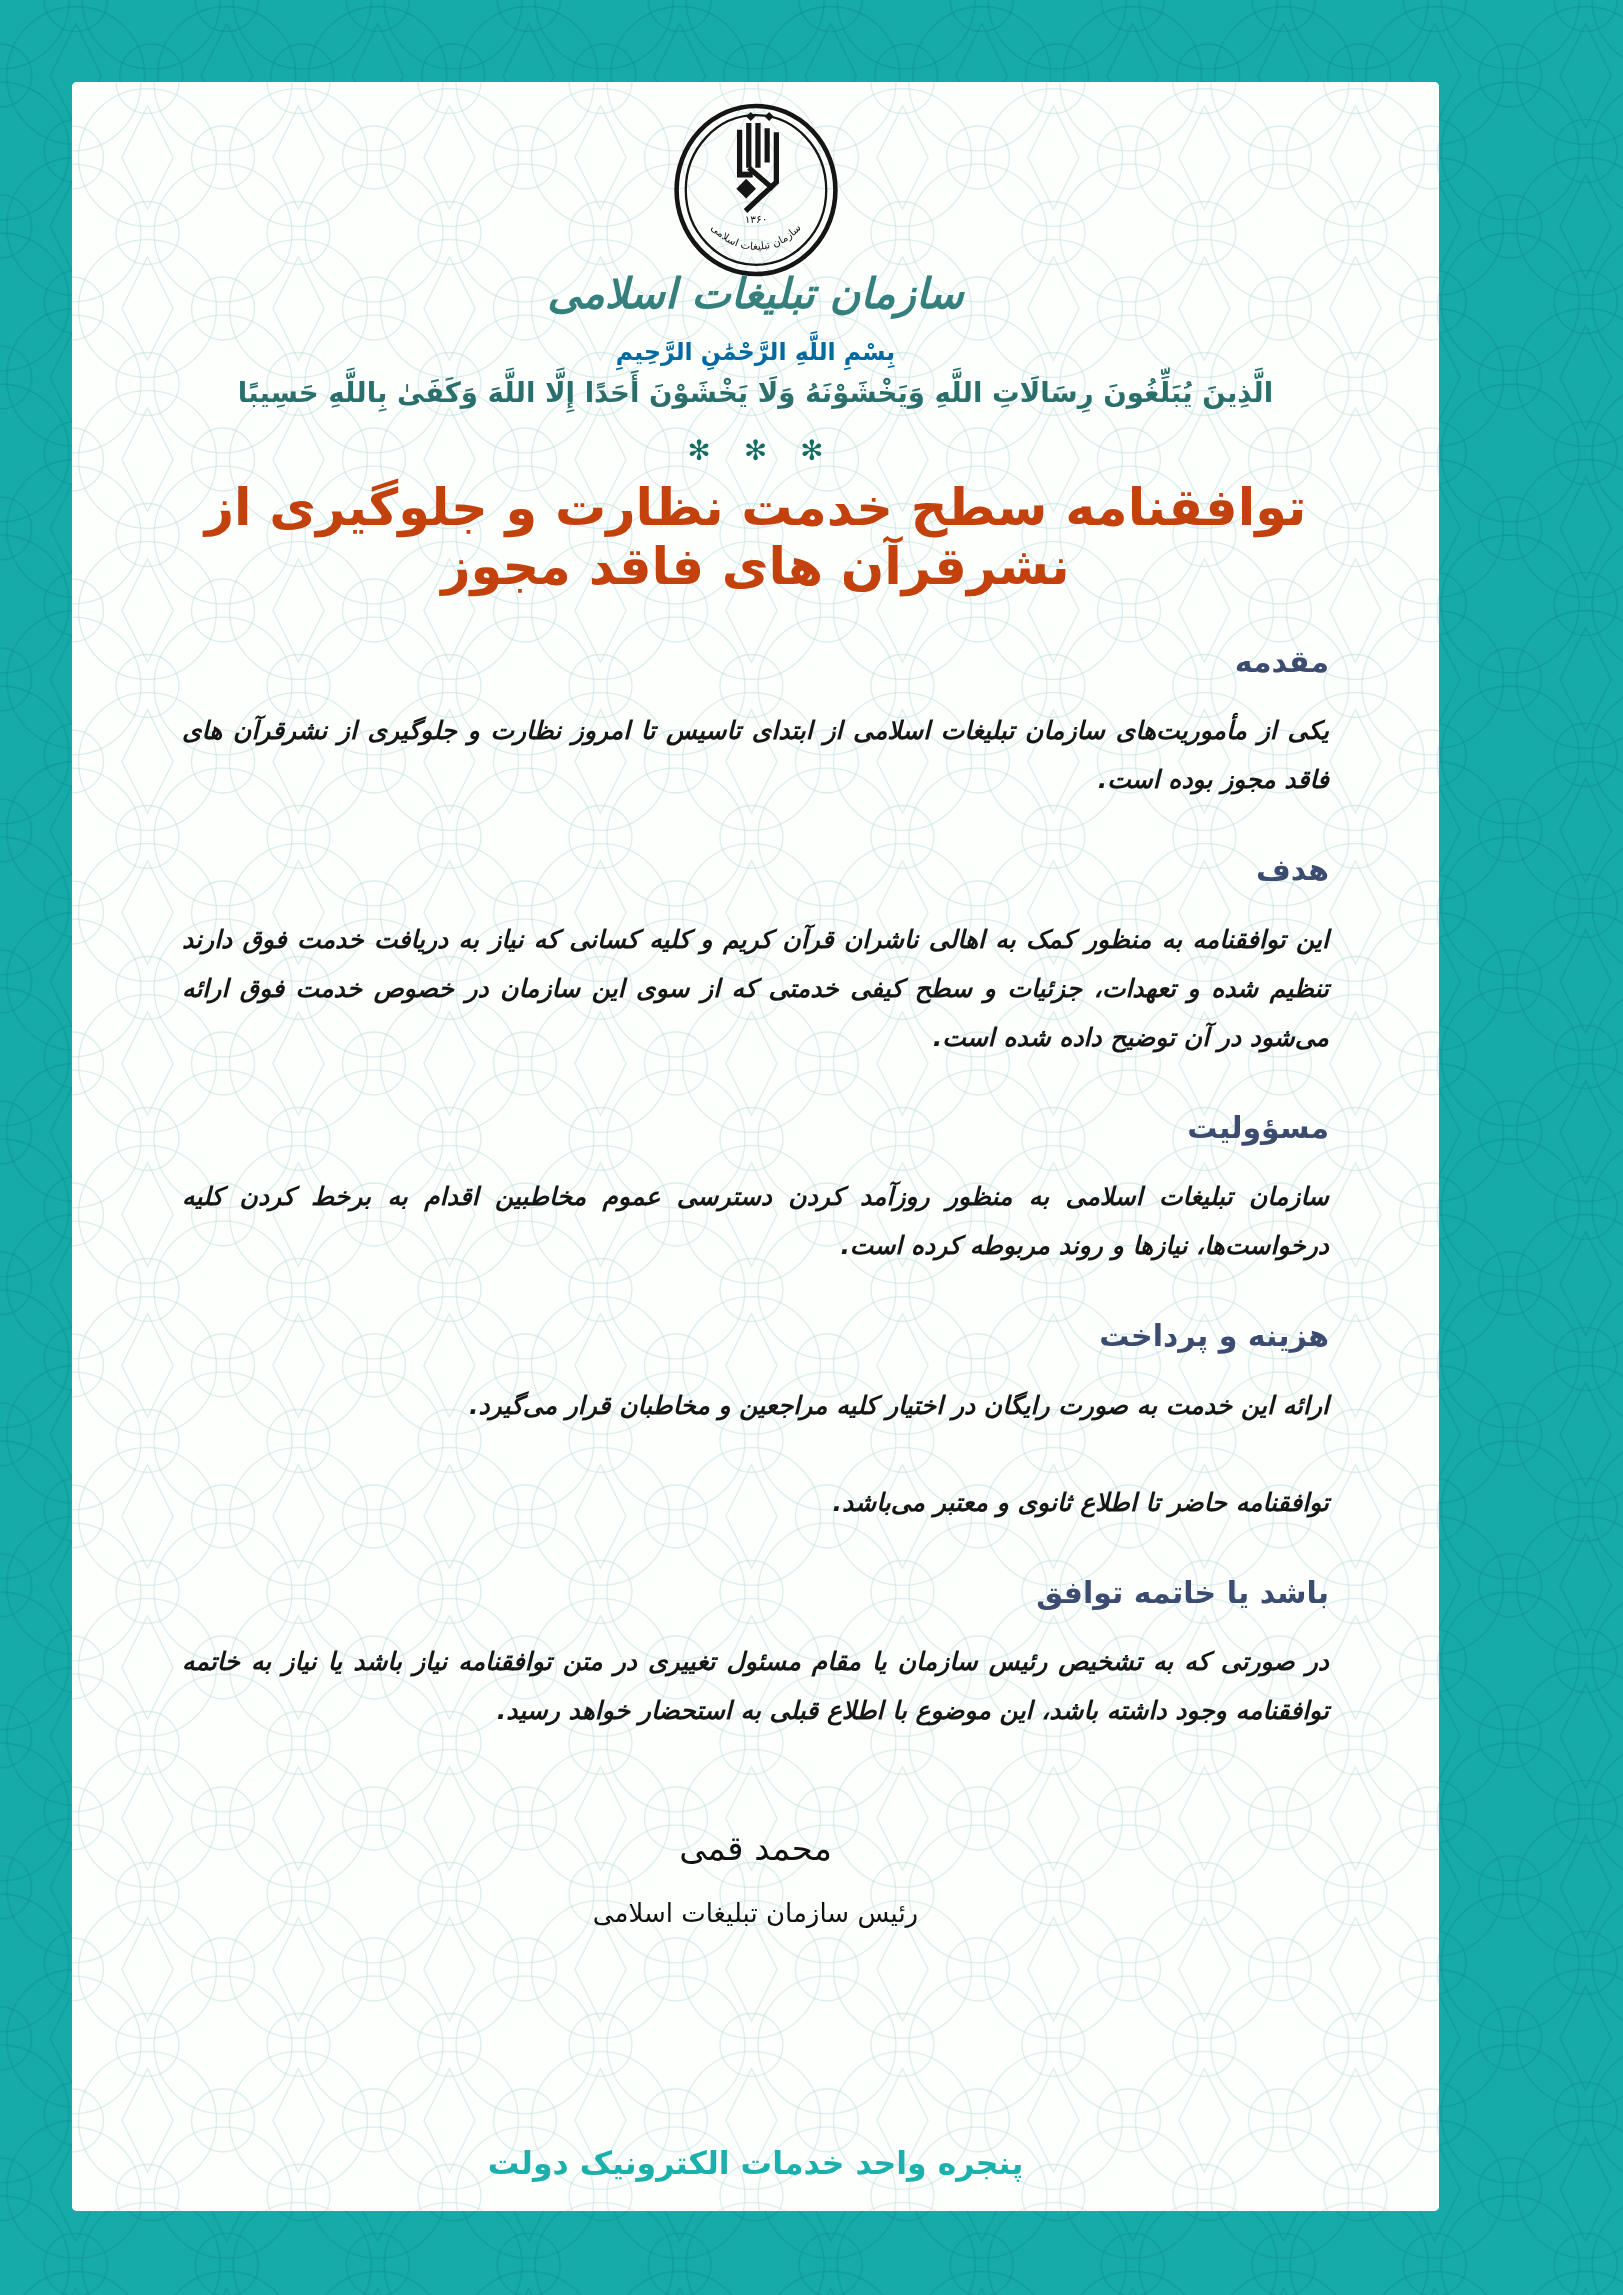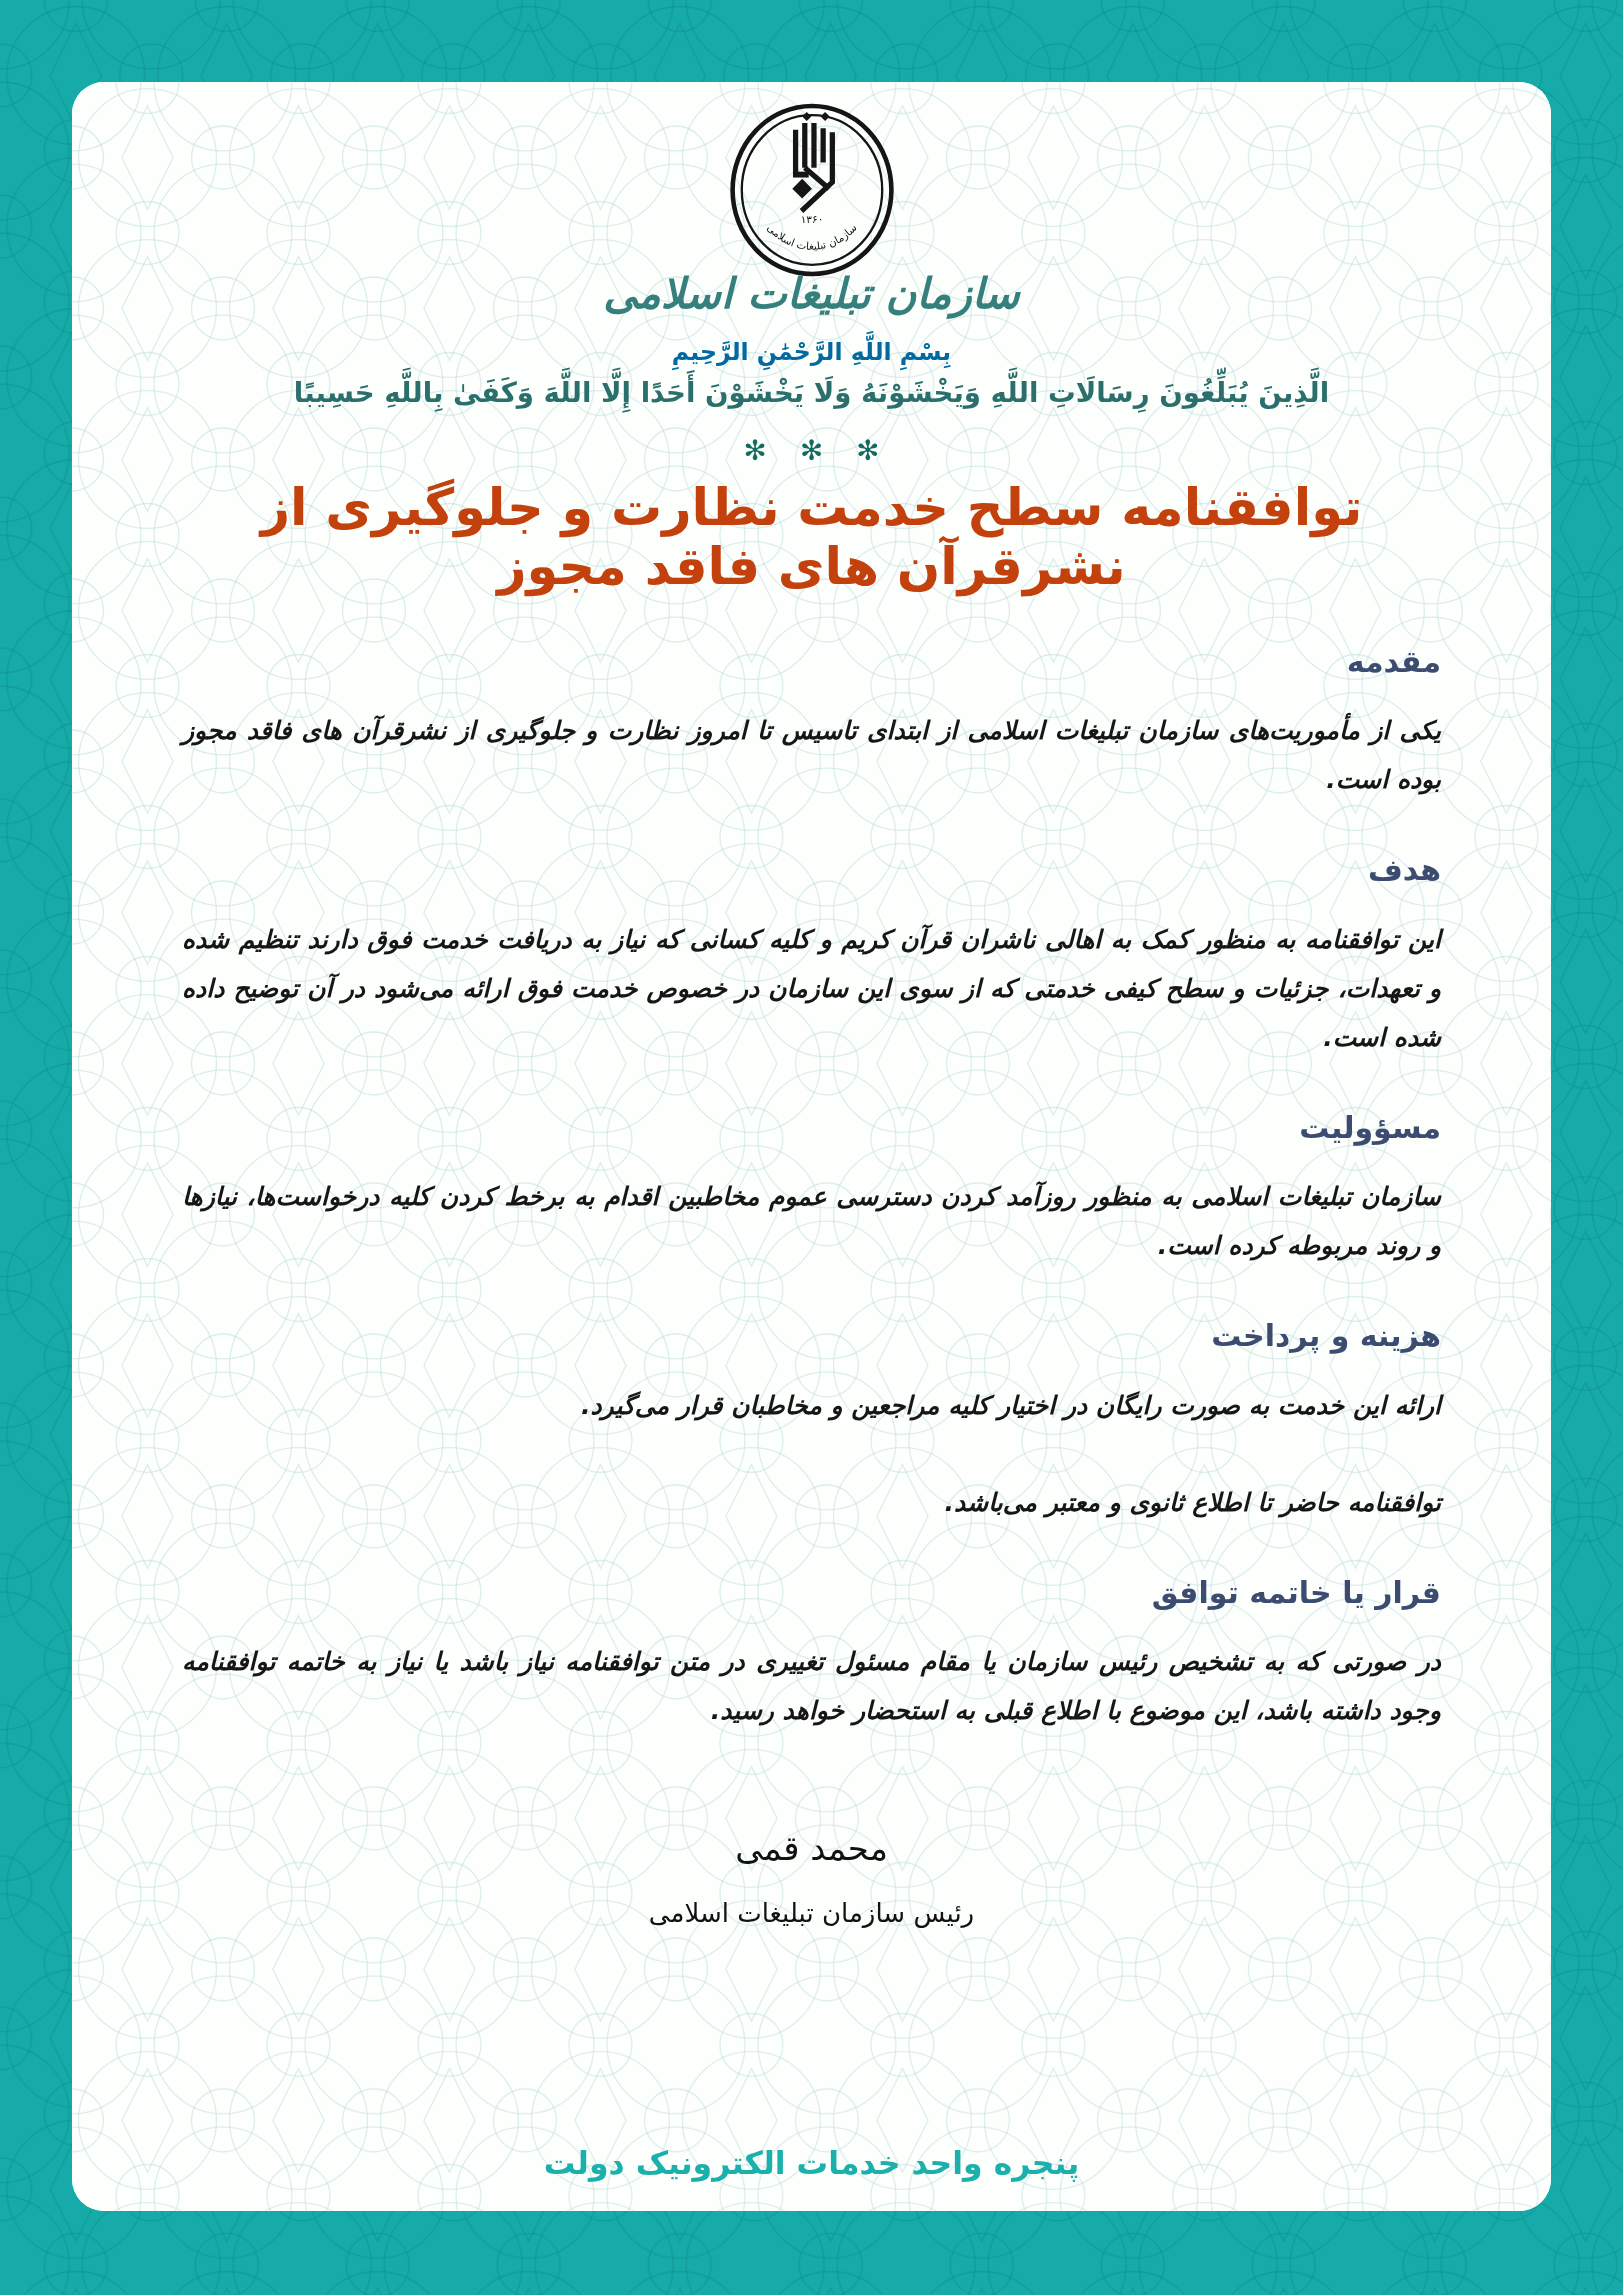--- a/index.html
+++ b/index.html
@@ -8,23 +8,23 @@
     width:1624px; height:2295px;
     position:relative;
     background:#16aba8;
     font-family:"DejaVu Sans", sans-serif;
     overflow:hidden;
   }
   .bg-svg { position:absolute; inset:0; z-index:0; display:block; }
   .card {
     position:absolute;
     left:72px; top:82px;
-    width:1479px; height:2129px;
+    width:1367px; height:2129px;
     background:#fdfffd;
-    border-radius:32px;
+    border-radius:5px;
     z-index:1;
     overflow:hidden;
   }
   .card-bg { position:absolute; inset:0; z-index:0; display:block; }
   .content {
     position:relative; z-index:1;
     width:100%; height:100%;
     padding:19.7px 110px 0 110px;
     direction:rtl;
   }
@@ -203,21 +203,21 @@
     <section class="sec">
       <h2>هزینه و پرداخت</h2>
       <p>ارائه این خدمت به صورت رایگان در اختیار کلیه مراجعین و مخاطبان قرار می‌گیرد.</p>
     </section>
 
     <section class="sec">
       <p>توافقنامه حاضر تا اطلاع ثانوی و معتبر می‌باشد.</p>
     </section>
 
     <section class="sec">
-      <h2>قرار یا خاتمه توافق</h2>
+      <h2>باشد یا خاتمه توافق</h2>
       <p>در صورتی که به تشخیص رئیس سازمان یا مقام مسئول تغییری در متن توافقنامه نیاز باشد یا نیاز به خاتمه توافقنامه وجود داشته باشد، این موضوع با اطلاع قبلی به استحضار خواهد رسید.</p>
     </section>
 
     <div class="signature">
       <div class="name">محمد قمی</div>
       <div class="role">رئیس سازمان تبلیغات اسلامی</div>
     </div>
 
   </div>
 

